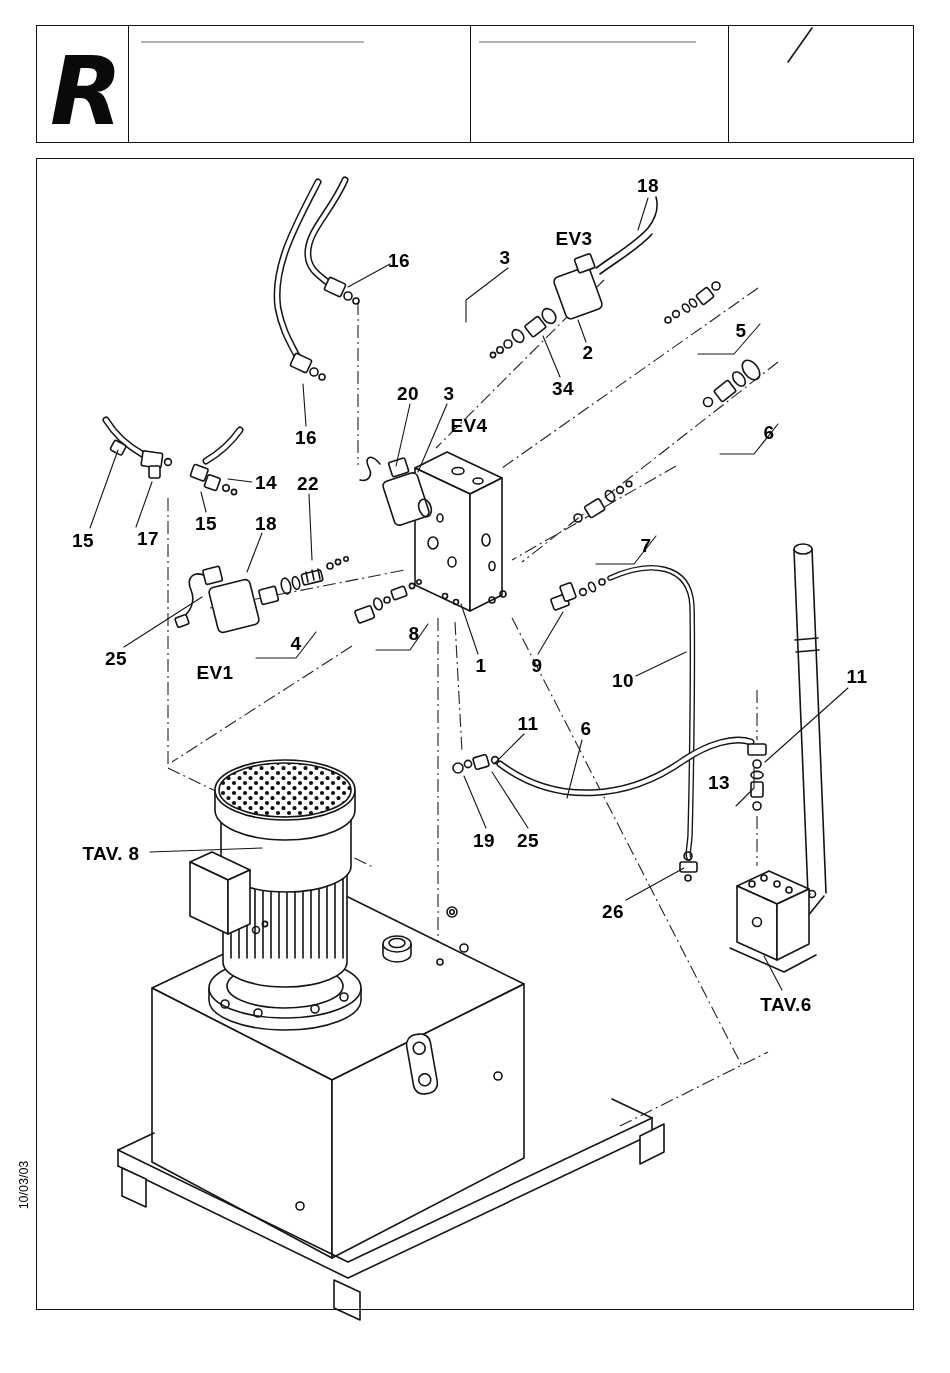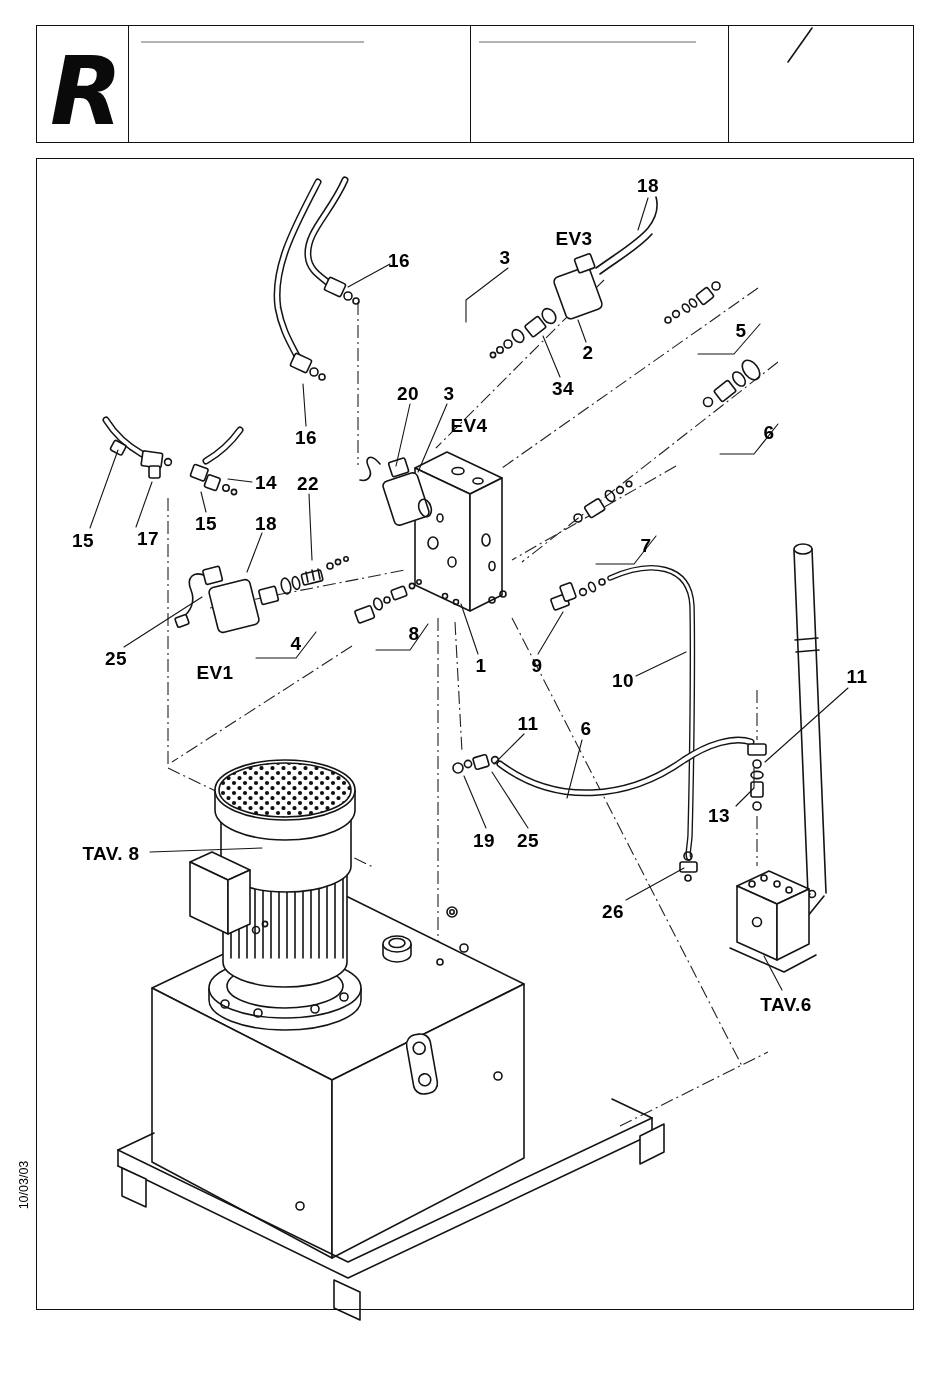--- a/index.html
+++ b/index.html
@@ -354,21 +354,21 @@
     <div class="callout" style="left:116px;top:659px">25</div>
     <div class="callout" style="left:215px;top:673px">EV1</div>
     <div class="callout" style="left:296px;top:644px">4</div>
     <div class="callout" style="left:414px;top:634px">8</div>
     <div class="callout" style="left:481px;top:666px">1</div>
     <div class="callout" style="left:537px;top:666px">9</div>
     <div class="callout" style="left:623px;top:681px">10</div>
     <div class="callout" style="left:528px;top:724px">11</div>
     <div class="callout" style="left:586px;top:729px">6</div>
     <div class="callout" style="left:857px;top:677px">11</div>
-    <div class="callout" style="left:719px;top:816px">13</div>
+    <div class="callout" style="left:719px;top:783px">13</div>
     <div class="callout" style="left:111px;top:854px">TAV. 8</div>
     <div class="callout" style="left:484px;top:841px">19</div>
     <div class="callout" style="left:528px;top:841px">25</div>
     <div class="callout" style="left:613px;top:912px">26</div>
     <div class="callout" style="left:786px;top:1005px">TAV.6</div>
   </div>
 
   <div class="side-date">10/03/03</div>
 </div>
 

